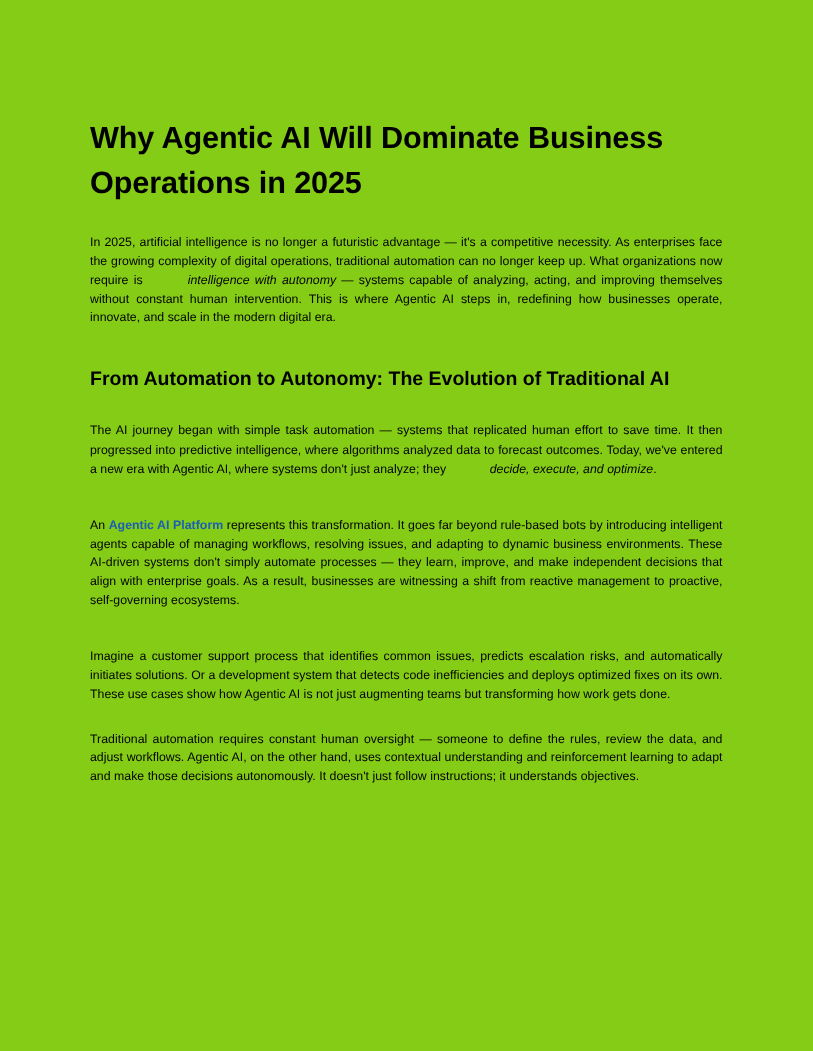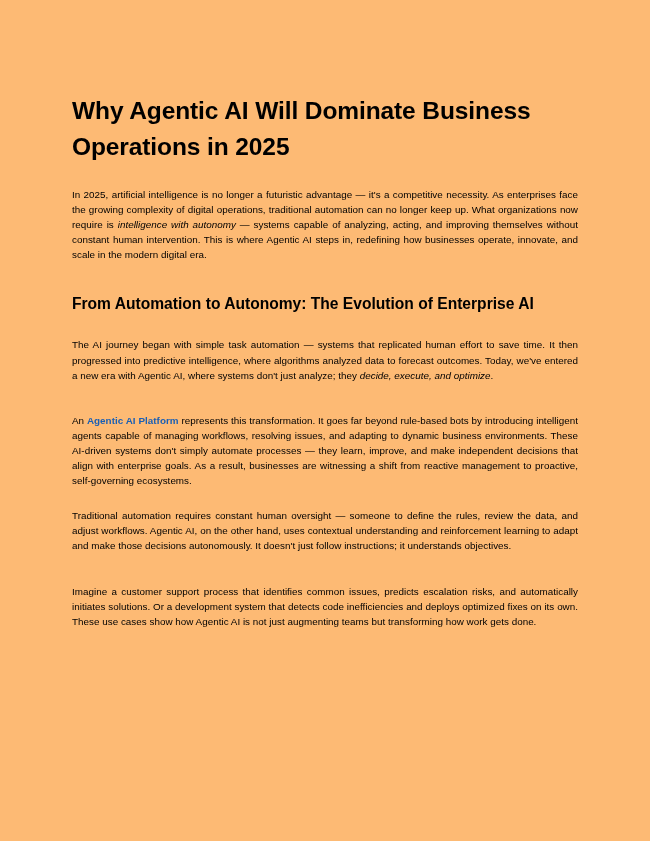--- a/index.html
+++ b/index.html
@@ -8,21 +8,21 @@
     background: #ffffff;
   }
   body {
     font-family: "Liberation Sans", sans-serif;
     color: #000000;
   }
   .page {
     position: relative;
     width: 650px;
     height: 841px;
-    background: #fdba74;
+    background: #84cc16;
     overflow: hidden;
     box-sizing: border-box;
   }
   .content {
     position: absolute;
     left: 72px;
     top: 93px;
     width: 506px;
   }
 
@@ -53,45 +53,45 @@
     line-height: 15.1px;
     text-align: justify;
     color: #000000;
     margin: 0;
     letter-spacing: 0.02px;
   }
   .para-first { margin-top: 22px; }
   .para-after-head { margin-top: 20px; }
   .para-gap { margin-top: 30px; }
 
-  .italic { font-style: italic; }
+  .italic { font-style: italic; margin-left: 32px; }
 
   a.doc-link,
   .doc-link {
     color: #1a5fb4;
     font-weight: bold;
     text-decoration: none;
     cursor: pointer;
   }
 </style>
 </head>
 <body>
 
 <div class="page">
   <div class="content">
 
     <h1 class="doc-title">Why Agentic AI Will Dominate Business Operations in 2025</h1>
 
     <p class="para para-first"><span>In 2025, artificial intelligence is no longer a futuristic advantage — it's a competitive necessity. As enterprises face the growing complexity of digital operations, traditional automation can no longer keep up. What organizations now require is </span><span class="italic">intelligence with autonomy</span><span> — systems capable of analyzing, acting, and improving themselves without constant human intervention. This is where Agentic AI steps in, redefining how businesses operate, innovate, and scale in the modern digital era.</span></p>
 
-    <h2 class="section-heading sec-gap-1">From Automation to Autonomy: The Evolution of Enterprise AI</h2>
+    <h2 class="section-heading sec-gap-1">From Automation to Autonomy: The Evolution of Traditional AI</h2>
 
     <p class="para para-after-head"><span>The AI journey began with simple task automation — systems that replicated human effort to save time. It then progressed into predictive intelligence, where algorithms analyzed data to forecast outcomes. Today, we've entered a new era with Agentic AI, where systems don't just analyze; they </span><span class="italic">decide, execute, and optimize</span><span>.</span></p>
 
     <p class="para para-gap"><span>An </span><a class="doc-link">Agentic AI Platform</a><span> represents this transformation. It goes far beyond rule-based bots by introducing intelligent agents capable of managing workflows, resolving issues, and adapting to dynamic business environments. These AI-driven systems don't simply automate processes — they learn, improve, and make independent decisions that align with enterprise goals. As a result, businesses are witnessing a shift from reactive management to proactive, self-governing ecosystems.</span></p>
 
 
+    <p class="para para-gap">Imagine a customer support process that identifies common issues, predicts escalation risks, and automatically initiates solutions. Or a development system that detects code inefficiencies and deploys optimized fixes on its own. These use cases show how Agentic AI is not just augmenting teams but transforming how work gets done.</p>
+
     <p class="para para-after-head">Traditional automation requires constant human oversight — someone to define the rules, review the data, and adjust workflows. Agentic AI, on the other hand, uses contextual understanding and reinforcement learning to adapt and make those decisions autonomously. It doesn't just follow instructions; it understands objectives.</p>
-
-    <p class="para para-gap">Imagine a customer support process that identifies common issues, predicts escalation risks, and automatically initiates solutions. Or a development system that detects code inefficiencies and deploys optimized fixes on its own. These use cases show how Agentic AI is not just augmenting teams but transforming how work gets done.</p>
 
   </div>
 </div>
 
 </body></html>

